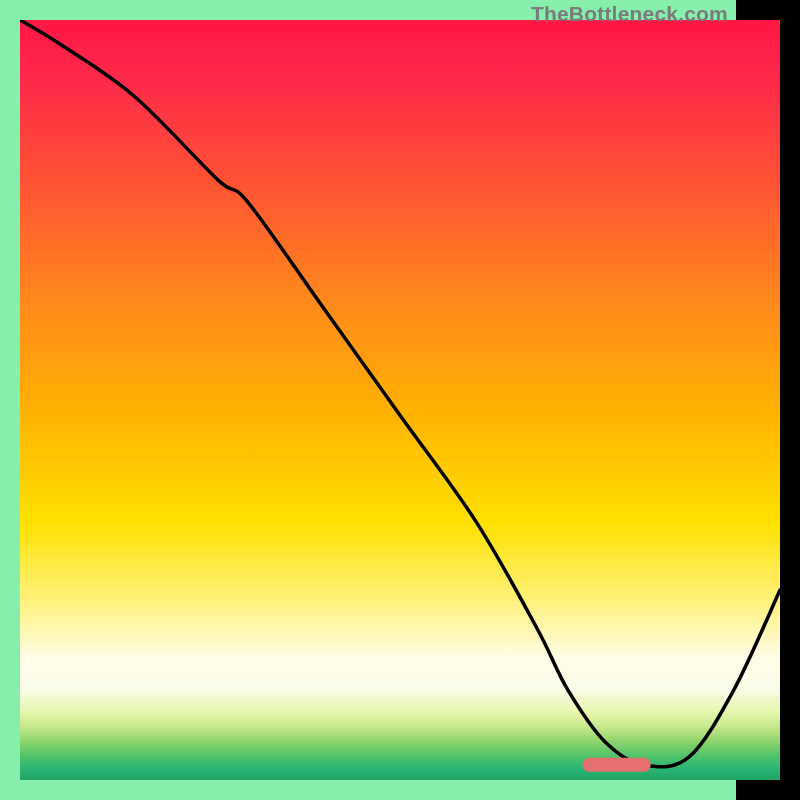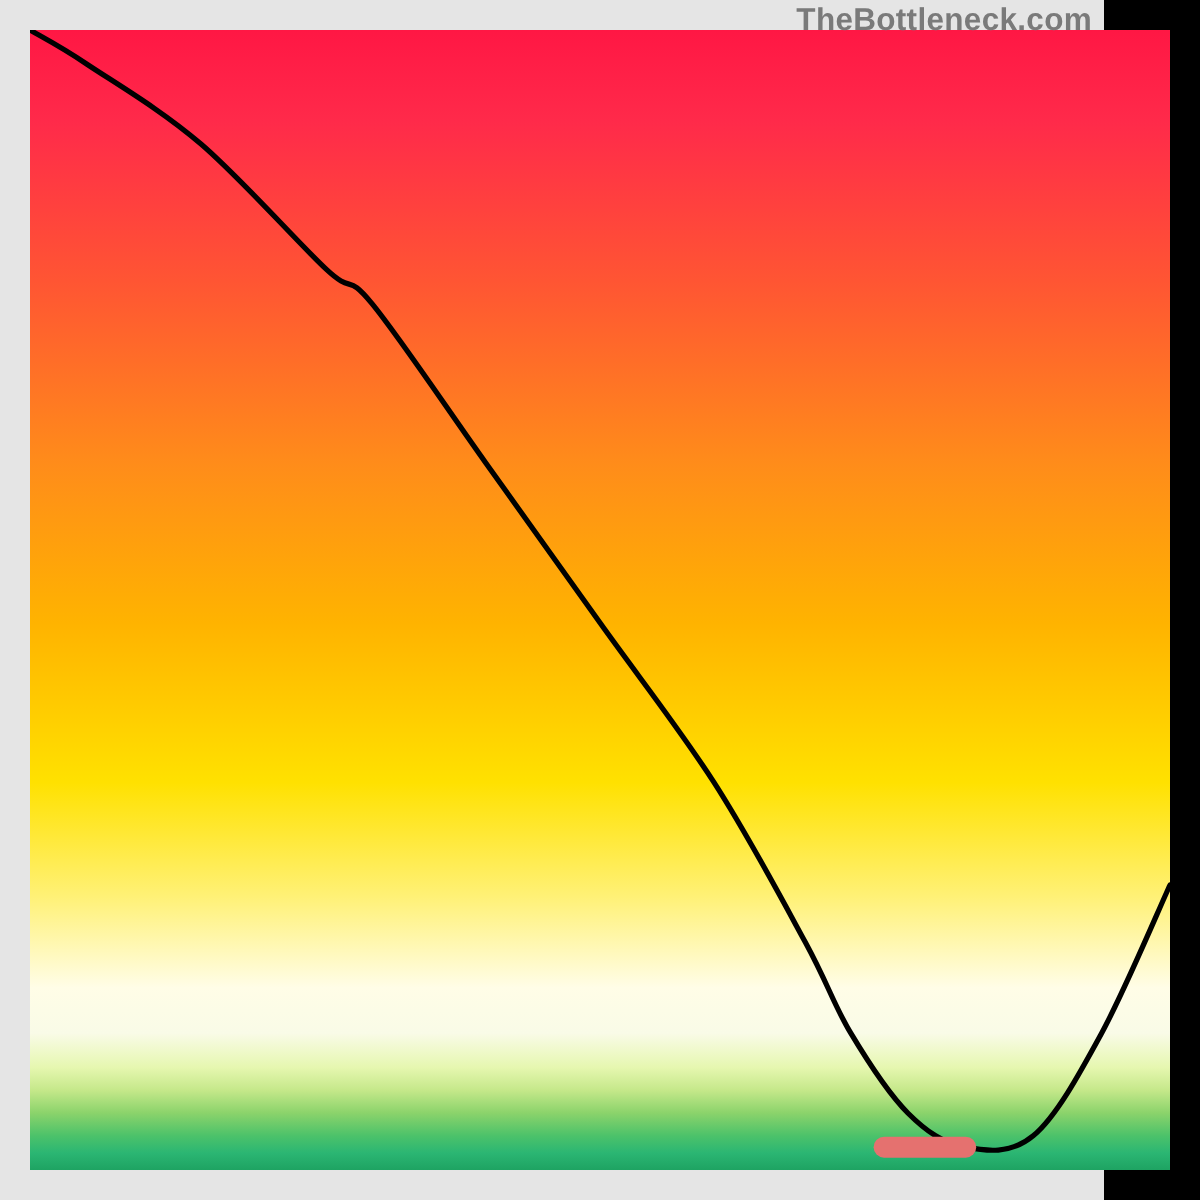--- a/index.html
+++ b/index.html
@@ -11,21 +11,21 @@
     overflow: hidden;
     font-family: Arial, Helvetica, sans-serif;
   }
 
   .frame {
     position: absolute;
     left: 0;
     top: 0;
     width: 736px;
     height: 800px;
-    background: #e5e5e5;
+    background: #86efac;
   }
 
   .plot-area {
     position: absolute;
     left: 20px;
     top: 20px;
     width: 760px;
     height: 760px;
     overflow: hidden;
   }

